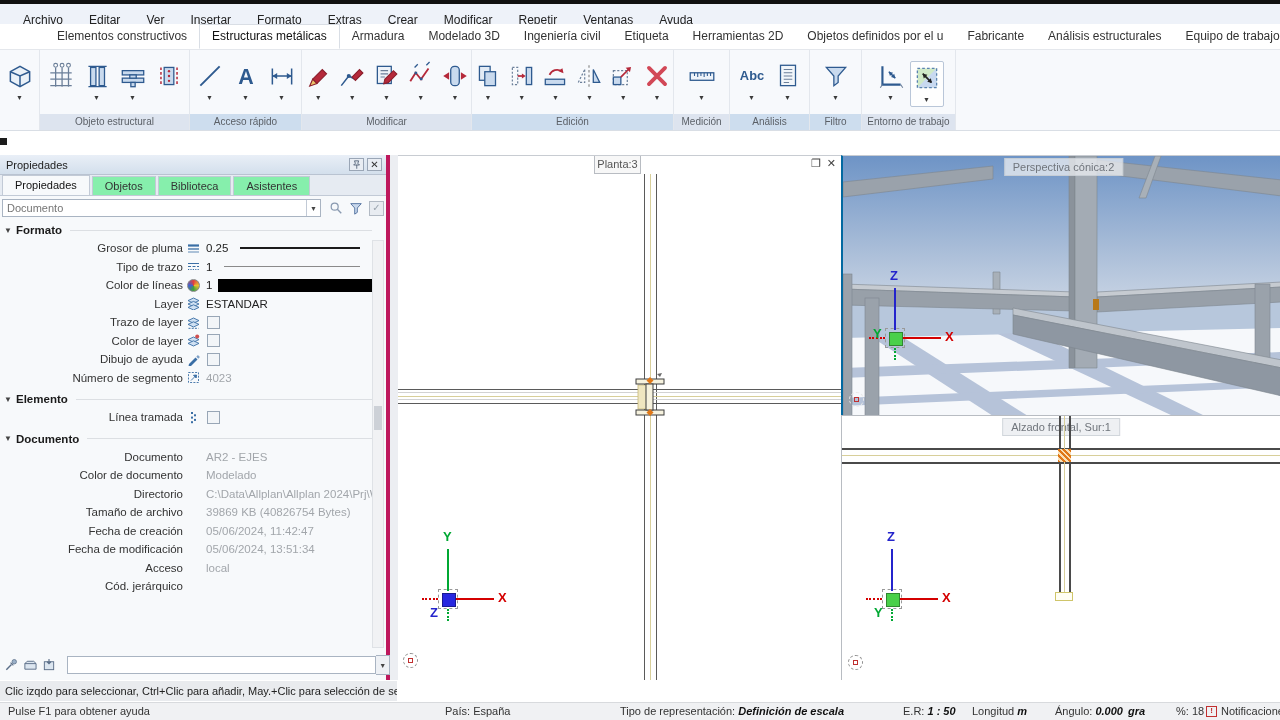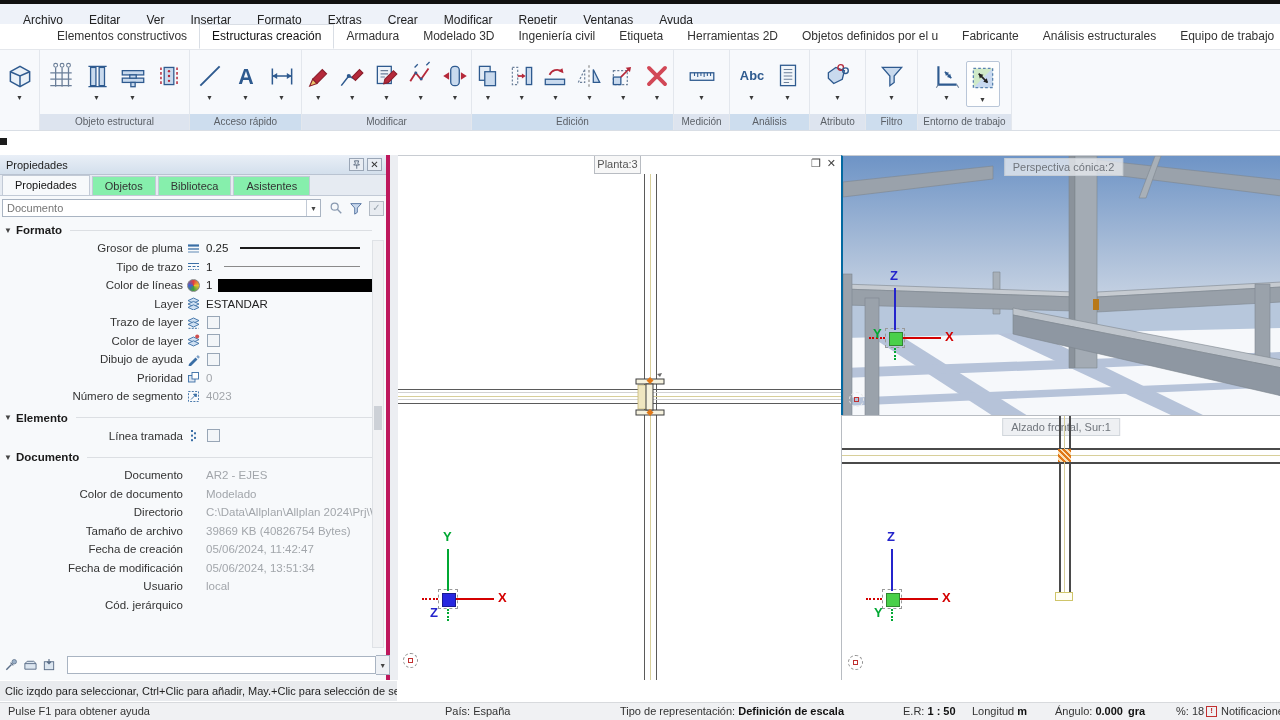--- a/index.html
+++ b/index.html
@@ -83,21 +83,21 @@
   .vp-overlay-title{position:absolute;left:50%;transform:translateX(-50%);top:2px;background:rgba(233,236,240,0.78);border:1px solid rgba(190,196,204,0.6);padding:0 8px;font-size:11px;color:#70757c;line-height:16px;white-space:nowrap;}
   .gz-line{position:absolute;}
   .gz-label{position:absolute;font-size:13px;font-weight:bold;}
   .gz-origin{position:absolute;width:12px;height:12px;}
   .gz-dash{position:absolute;width:20px;height:20px;border:1px dashed #999;box-sizing:border-box;}
   
   #message-row{position:absolute;left:0;top:680px;width:1280px;height:22px;background:#fff;}
   #message-bar{position:absolute;left:0;top:1px;width:397px;height:20px;background:#e9ebee;font-size:11px;color:#222;line-height:20px;padding-left:5px;box-sizing:border-box;white-space:nowrap;overflow:hidden;}
   #status-bar{position:absolute;left:0;top:702px;width:1280px;height:18px;background:#f0f1f3;border-top:1px solid #d8dadd;font-size:11px;color:#333;}
   .sb{position:absolute;top:2px;white-space:nowrap;}
-  .sb b{font-weight:bold;color:#111;}
+  .sb b{font-weight:bold;color:#111;font-style:italic;}
   #notif-icon{position:absolute;left:1206px;top:3px;width:11px;height:11px;border:1.5px solid #c23030;box-sizing:border-box;color:#c23030;font-size:8px;font-weight:bold;text-align:center;line-height:8px;}
 </style>
 </head>
 <body>
 
 <div id="app">
   <div id="top-strip"></div>
   <nav id="menu-bar">
       <div class="menu-item">Archivo</div>
       <div class="menu-item">Editar</div>
@@ -108,21 +108,21 @@
       <div class="menu-item">Crear</div>
       <div class="menu-item">Modificar</div>
       <div class="menu-item">Repetir</div>
       <div class="menu-item">Ventanas</div>
       <div class="menu-item">Ayuda</div>
     </nav>
 
   <div id="tab-bar">
     <div id="tabs">
         <div class="tab ">Elementos constructivos</div>
-        <div class="tab active">Estructuras creación</div>
+        <div class="tab active">Estructuras metálicas</div>
         <div class="tab ">Armadura</div>
         <div class="tab ">Modelado 3D</div>
         <div class="tab ">Ingeniería civil</div>
         <div class="tab ">Etiqueta</div>
         <div class="tab ">Herramientas 2D</div>
         <div class="tab ">Objetos definidos por el u</div>
         <div class="tab ">Fabricante</div>
         <div class="tab ">Análisis estructurales</div>
         <div class="tab ">Equipo de trabajo</div>
       </div>
@@ -374,35 +374,20 @@
             <span class="ricon">
               <svg viewBox="0 0 28 28">
                 <rect x="7" y="4" width="14" height="19" fill="#f2f6fa" stroke="#2e5a8f" stroke-width="1.2"></rect>
                 <path d="M10 8h8M10 11h8M10 14h8M10 17h8M10 20h5" stroke="#6b7f99" stroke-width="1"></path>
               </svg>
             </span>
             <div class="rcaret">▼</div>
           </div>
         </div>
         <div class="rband b0">Análisis</div>
-      </div>
-      <div class="rgroup" style="width: 56px;">
-        <div class="ricons">
-          <div class="ricell">
-            <span class="ricon">
-              <svg viewBox="0 0 28 28">
-                <path d="M5 11l7-5 8 3-2 8-8 4-5-5z" fill="#c9daee" stroke="#2e5a8f" stroke-width="1.2"></path>
-                <circle cx="16.5" cy="6" r="2.6" fill="none" stroke="#b5293a" stroke-width="1.3"></circle>
-                <circle cx="21" cy="9" r="2.6" fill="none" stroke="#2e5a8f" stroke-width="1.3"></circle>
-              </svg>
-            </span>
-            <div class="rcaret">▼</div>
-          </div>
-        </div>
-        <div class="rband b1">Atributo</div>
       </div>
       <div class="rgroup" style="width: 52px;">
         <div class="ricons">
           <div class="ricell">
             <span class="ricon">
               <svg viewBox="0 0 28 28">
                 <path d="M5 6h18l-7 8v6l-4 3V14z" fill="#c9daee" stroke="#2e5a8f" stroke-width="1.2"></path>
               </svg>
             </span>
             <div class="rcaret">▼</div>
@@ -559,30 +544,20 @@
             <span class="plabel">Dibujo de ayuda</span>
             <span class="picon">
               <svg viewBox="0 0 13 13">
                 <path d="M2 11l6.5-6.5 2 2L4 13l-2.6.6z" fill="#3a6ea5"></path>
                 <path d="M9.3 3.7l1.6-1.6 2 2-1.6 1.6z" fill="#7da0c6"></path>
               </svg>
             </span>
             <span class="pcheck"></span>
           </div>
           <div class="prow">
-            <span class="plabel">Prioridad</span>
-            <span class="picon">
-              <svg viewBox="0 0 13 13">
-                <rect x="1.5" y="4.5" width="6.5" height="6.5" fill="#dce6f2" stroke="#3a6ea5" stroke-width="0.9"></rect>
-                <rect x="5" y="1.5" width="6.5" height="6.5" fill="#fff" stroke="#3a6ea5" stroke-width="0.9"></rect>
-              </svg>
-            </span>
-            <span class="pvalue muted">0</span>
-          </div>
-          <div class="prow">
             <span class="plabel">Número de segmento</span>
             <span class="picon">
               <svg viewBox="0 0 13 13">
                 <rect x="1.5" y="1.5" width="10" height="10" fill="none" stroke="#3a6ea5" stroke-width="0.9" stroke-dasharray="2 1.3"></rect>
                 <path d="M4 9.5 9.5 4M9.5 4l-3 .3L9.2 7z" stroke="#3a6ea5" fill="#3a6ea5" stroke-width="0.9"></path>
               </svg>
             </span>
             <span class="pvalue muted">4023</span>
           </div>
           <div class="sec-header">
@@ -634,21 +609,21 @@
             <span class="plabel">Fecha de creación</span>
             <span class="picon"></span>
             <span class="pvalue muted">05/06/2024, 11:42:47</span>
           </div>
           <div class="prow">
             <span class="plabel">Fecha de modificación</span>
             <span class="picon"></span>
             <span class="pvalue muted">05/06/2024, 13:51:34</span>
           </div>
           <div class="prow">
-            <span class="plabel">Usuario</span>
+            <span class="plabel">Acceso</span>
             <span class="picon"></span>
             <span class="pvalue muted">local</span>
           </div>
           <div class="prow">
             <span class="plabel">Cód. jerárquico</span>
             <span class="picon"></span>
           </div>
         </div>
       <div id="p-scroll">
           <div id="p-thumb"></div>

